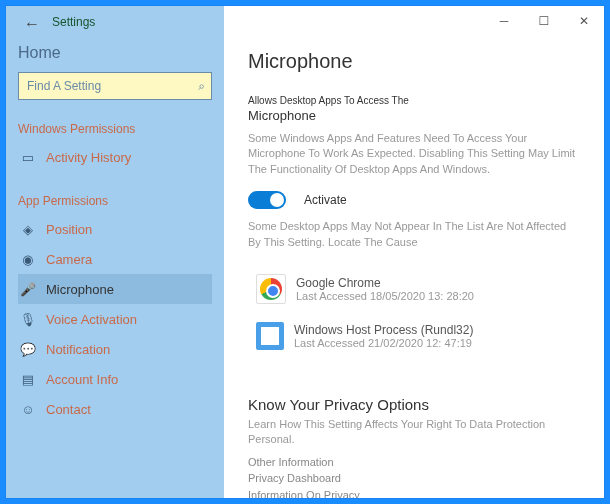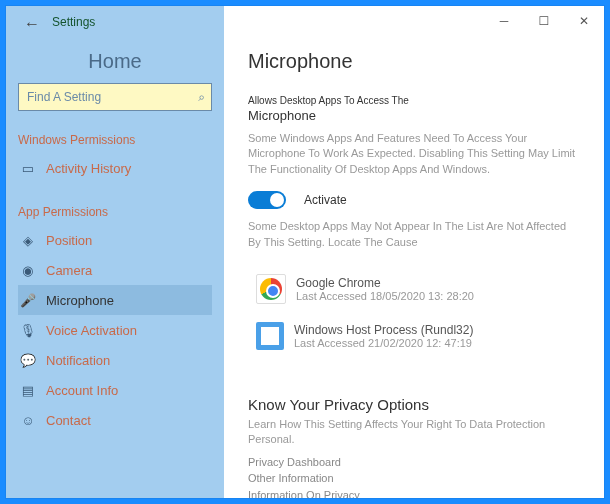--- a/index.html
+++ b/index.html
@@ -47,26 +47,25 @@
     justify-content: center;
     color: #444;
     font-size: 16px;
     margin-right: 6px;
   }
   .titlebar .title {
     font-size: 12px;
     color: #14532d;
   }
   .home {
-    margin-top: 12px;
-    font-size: 20px;
+    margin-top: 6px;
+    font-size: 16px;
     color: #4a6a88;
     display: flex;
     align-items: center;
-    justify-content: center;
   }
   .search-box {
     margin-top: 10px;
     height: 26px;
     border: 1px solid #6a8aa8;
     background: #fef9c3;
     display: flex;
     align-items: center;
     padding: 0 6px;
   }
@@ -346,18 +345,18 @@
         <div class="app-text">
           <span class="app-name">Windows Host Process (Rundl32)</span>
           <span class="app-sub">Last Accessed 21/02/2020 12: 47:19</span>
         </div>
       </div>
     </div>
 
     <div class="section2-title">Know Your Privacy Options</div>
     <div class="desc" style="margin-top:4px;">Learn How This Setting Affects Your Right To Data Protection Personal.</div>
     <div class="links">
+      <div class="link">Other Information</div>
       <div class="link">Privacy Dashboard</div>
-      <div class="link">Other Information</div>
       <div class="link">Information On Privacy</div>
     </div>
   </div>
 </div>
 
 </body></html>

